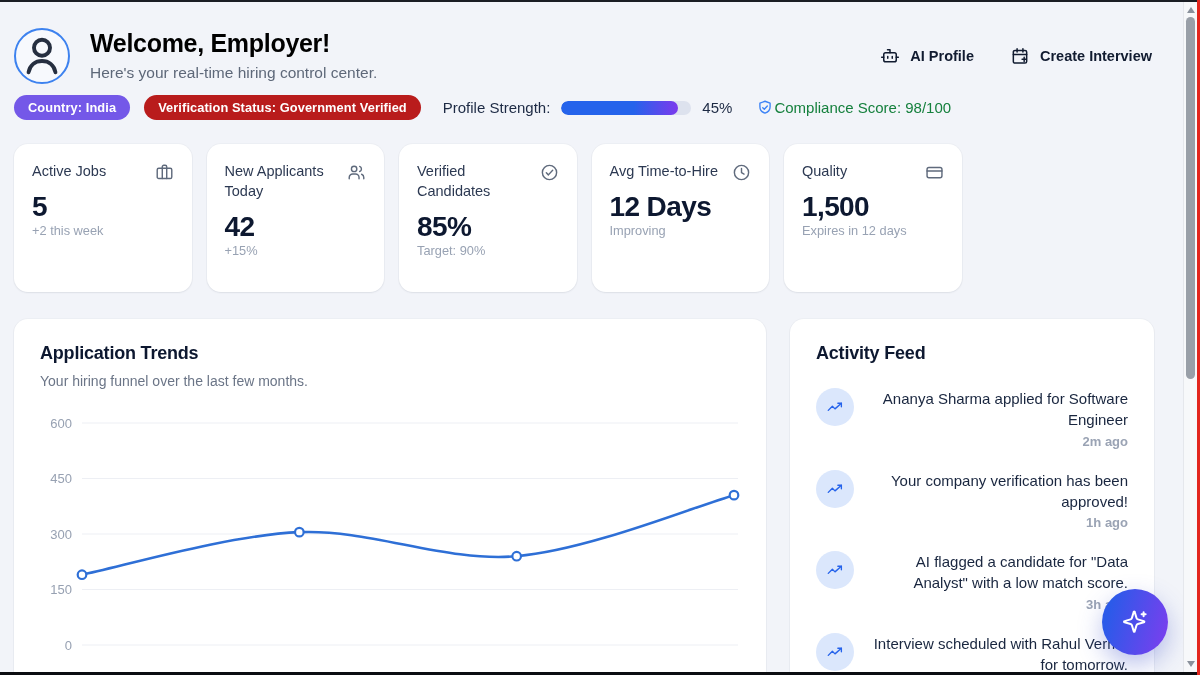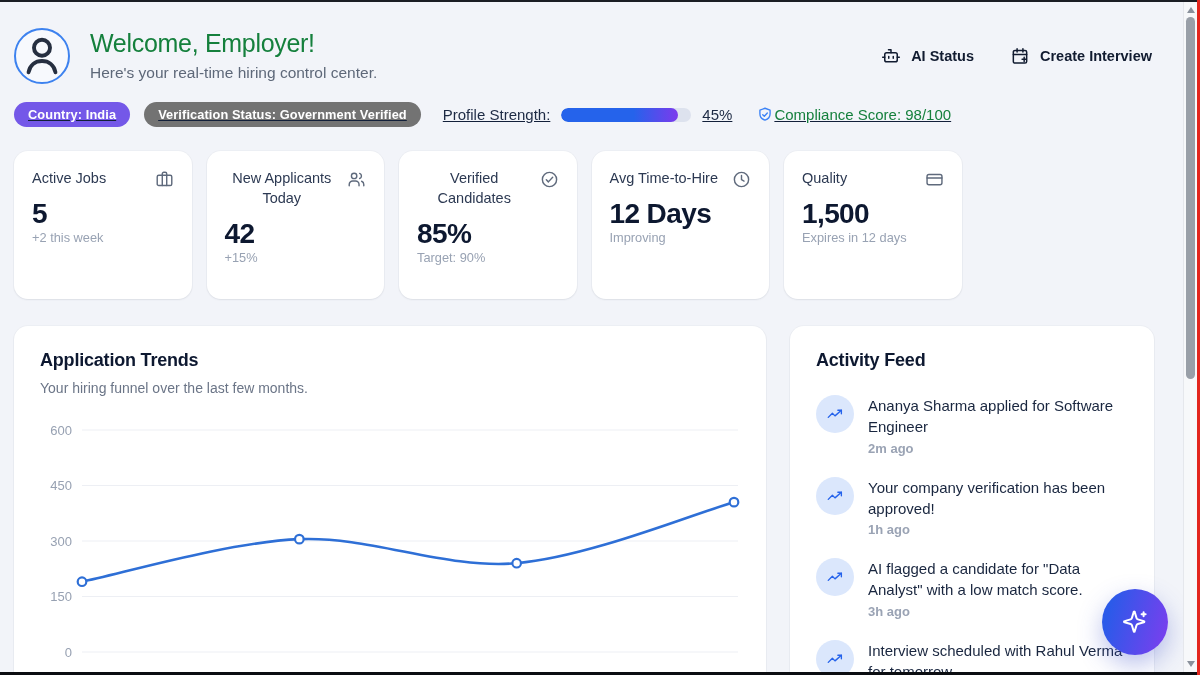--- a/index.html
+++ b/index.html
@@ -21,66 +21,66 @@
   .scroll-arrow.down{bottom:5px;border-top:6px solid #8a919c;}
   .scroll-thumb{position:absolute;left:2px;top:15px;width:9px;height:362px;border-radius:5px;background:#999fa8;}
 
   .page{position:relative;padding:28px 46px 0 14px;height:100%;}
 
   
   .header{display:flex;align-items:center;justify-content:space-between;}
   .header-left{display:flex;align-items:center;gap:20px;}
   .avatar{width:56px;height:56px;border-radius:50%;border:2px solid #3d82ef;background:#f7f9fd;display:flex;align-items:center;justify-content:center;color:#262f40;flex:none;}
   .avatar svg{width:26px;height:26px;}
-  .page-title{font-size:25px;font-weight:400;color:#15803d;letter-spacing:-.3px;line-height:1.1;}
+  .page-title{font-size:25px;font-weight:700;color:#000000;letter-spacing:-.3px;line-height:1.1;}
   .page-subtitle{font-size:15.5px;color:#5e6879;margin-top:6px;}
   .header-right{display:flex;align-items:center;gap:32px;}
   .search-pill{display:flex;align-items:center;gap:9px;width:262px;height:38px;border-radius:19px;background:#eceff6;padding:0 16px;}
   .search-pill .icon{color:#7d8695;}
   .search-pill input{border:none;outline:none;background:transparent;font-family:inherit;font-size:14.5px;color:#36415a;width:100%;}
   .search-pill input::placeholder{color:#8b94a5;}
   .hbtn{display:flex;align-items:center;gap:10px;background:none;border:none;cursor:pointer;font-family:inherit;font-size:14.5px;font-weight:600;color:#111b30;padding:6px 2px;}
   .hbtn .icon{color:#111b30;}
 
   .icon{display:inline-flex;align-items:center;justify-content:center;}
   .icon svg{width:100%;height:100%;display:block;}
   .i18{width:18px;height:18px;} .i20{width:20px;height:20px;} .i17{width:17px;height:17px;}
 
   
-  .status-row{display:flex;align-items:center;margin-top:18px;text-decoration:underline;}
+  .status-row{display:flex;align-items:center;margin-top:11px;}
   .badge{height:25px;padding:0 14px;border-radius:13px;display:flex;align-items:center;color:#fff;font-size:12.8px;font-weight:700;letter-spacing:.1px;}
   .badge.purple{background:#7458e8;}
-  .badge.green{background:#737373;margin-left:14px;}
+  .badge.green{background:#b91c1c;margin-left:14px;}
   .ps-label{font-size:15px;color:#1d2a44;margin-left:22px;}
   .progress-track{width:130px;height:14px;border-radius:8px;background:#dde2ee;overflow:hidden;margin:0 11px;}
   .progress-fill{height:100%;border-radius:8px;background:linear-gradient(90deg,#2563eb 62%,#7c3aed 100%);}
   .ps-percent{font-size:15px;color:#1d2a44;}
   .compliance{display:flex;align-items:center;gap:0;margin-left:24px;font-size:15px;color:#15803d;}
   .compliance .icon{color:#3b82f6;}
 
   
   .stat-grid{display:grid;grid-template-columns:repeat(6,1fr);gap:15px;margin-top:24px;}
   .card{background:#fff;border-radius:14px;box-shadow:0 1px 2px rgba(13,26,56,.07),0 0 0 1px rgba(13,26,56,.025);}
   .stat-card{height:148px;padding:17px 18px;}
-  .stat-head{display:flex;justify-content:space-between;gap:8px;text-align:center;}
+  .stat-head{display:flex;justify-content:space-between;gap:8px;}
   .stat-title{font-size:14.5px;font-weight:500;color:#2c3952;line-height:1.4;}
   .stat-icon{width:19px;height:19px;color:#5f6a7c;flex:none;margin-top:2px;}
   .stat-value{font-size:28px;font-weight:800;color:#0d1830;letter-spacing:-.6px;margin-top:9px;}
   .stat-sub{font-size:12.8px;color:#98a2b3;}
 
   
   .main-row{display:grid;grid-template-columns:752px 1fr;gap:24px;margin-top:27px;}
   .panel{padding:24px 26px;height:430px;}
   .panel-title{font-size:18px;font-weight:700;color:#0d1830;letter-spacing:-.2px;}
   .panel-sub{font-size:14px;color:#6b7587;margin-top:9px;}
   .chart-wrap{margin-top:22px;}
   .chart-wrap svg{width:100%;height:252px;overflow:visible;}
 
   .feed-list{display:flex;flex-direction:column;gap:21px;margin-top:24px;}
-  .feed-item{display:flex;gap:14px;align-items:flex-start;}
+  .feed-item{display:flex;gap:14px;align-items:flex-start;text-align:right;}
   .feed-icon{width:38px;height:38px;border-radius:50%;background:#dbe7fc;color:#2563eb;display:flex;align-items:center;justify-content:center;flex:none;}
   .feed-icon svg{width:18px;height:18px;}
   .feed-text{font-size:15px;color:#19263f;line-height:1.42;max-width:300px;}
   .feed-time{font-size:13px;color:#9aa3b4;margin-top:3px;font-weight:bold;}
 
   
   .fab{position:absolute;left:1102px;top:589px;width:66px;height:66px;border-radius:50%;border:none;cursor:pointer;
        background:linear-gradient(105deg,#2b5ae9 15%,#7a3fee 95%);
        display:flex;align-items:center;justify-content:center;color:#fff;
        box-shadow:0 10px 24px rgba(60,80,200,.35);z-index:70;}
@@ -110,21 +110,21 @@
     </div>
     <div class="header-right">
       <button class="hbtn">
         <span class="icon i20">
             <svg viewBox="0 0 24 24" fill="none" stroke="currentColor" stroke-width="1.8" stroke-linecap="round" stroke-linejoin="round">
               <path d="M12 8V4.5H9"></path>
               <rect x="4.5" y="8" width="15" height="11" rx="2.2"></rect>
               <path d="M2 13.5h2.5M19.5 13.5H22M9.3 12.7v2M14.7 12.7v2"></path>
             </svg>
           </span>
-        <span>AI Status</span>
+        <span>AI Profile</span>
       </button>
       <button class="hbtn">
         <span class="icon i20">
             <svg viewBox="0 0 24 24" fill="none" stroke="currentColor" stroke-width="1.8" stroke-linecap="round" stroke-linejoin="round">
               <rect x="4" y="5.3" width="16" height="15.2" rx="2"></rect>
               <path d="M8.5 3.2v4M15.5 3.2v4M4 10.3h16M14.5 16h5M17 13.5v5" transform="translate(0,0)"></path>
             </svg>
           </span>
         <span>Create Interview</span>
       </button>

